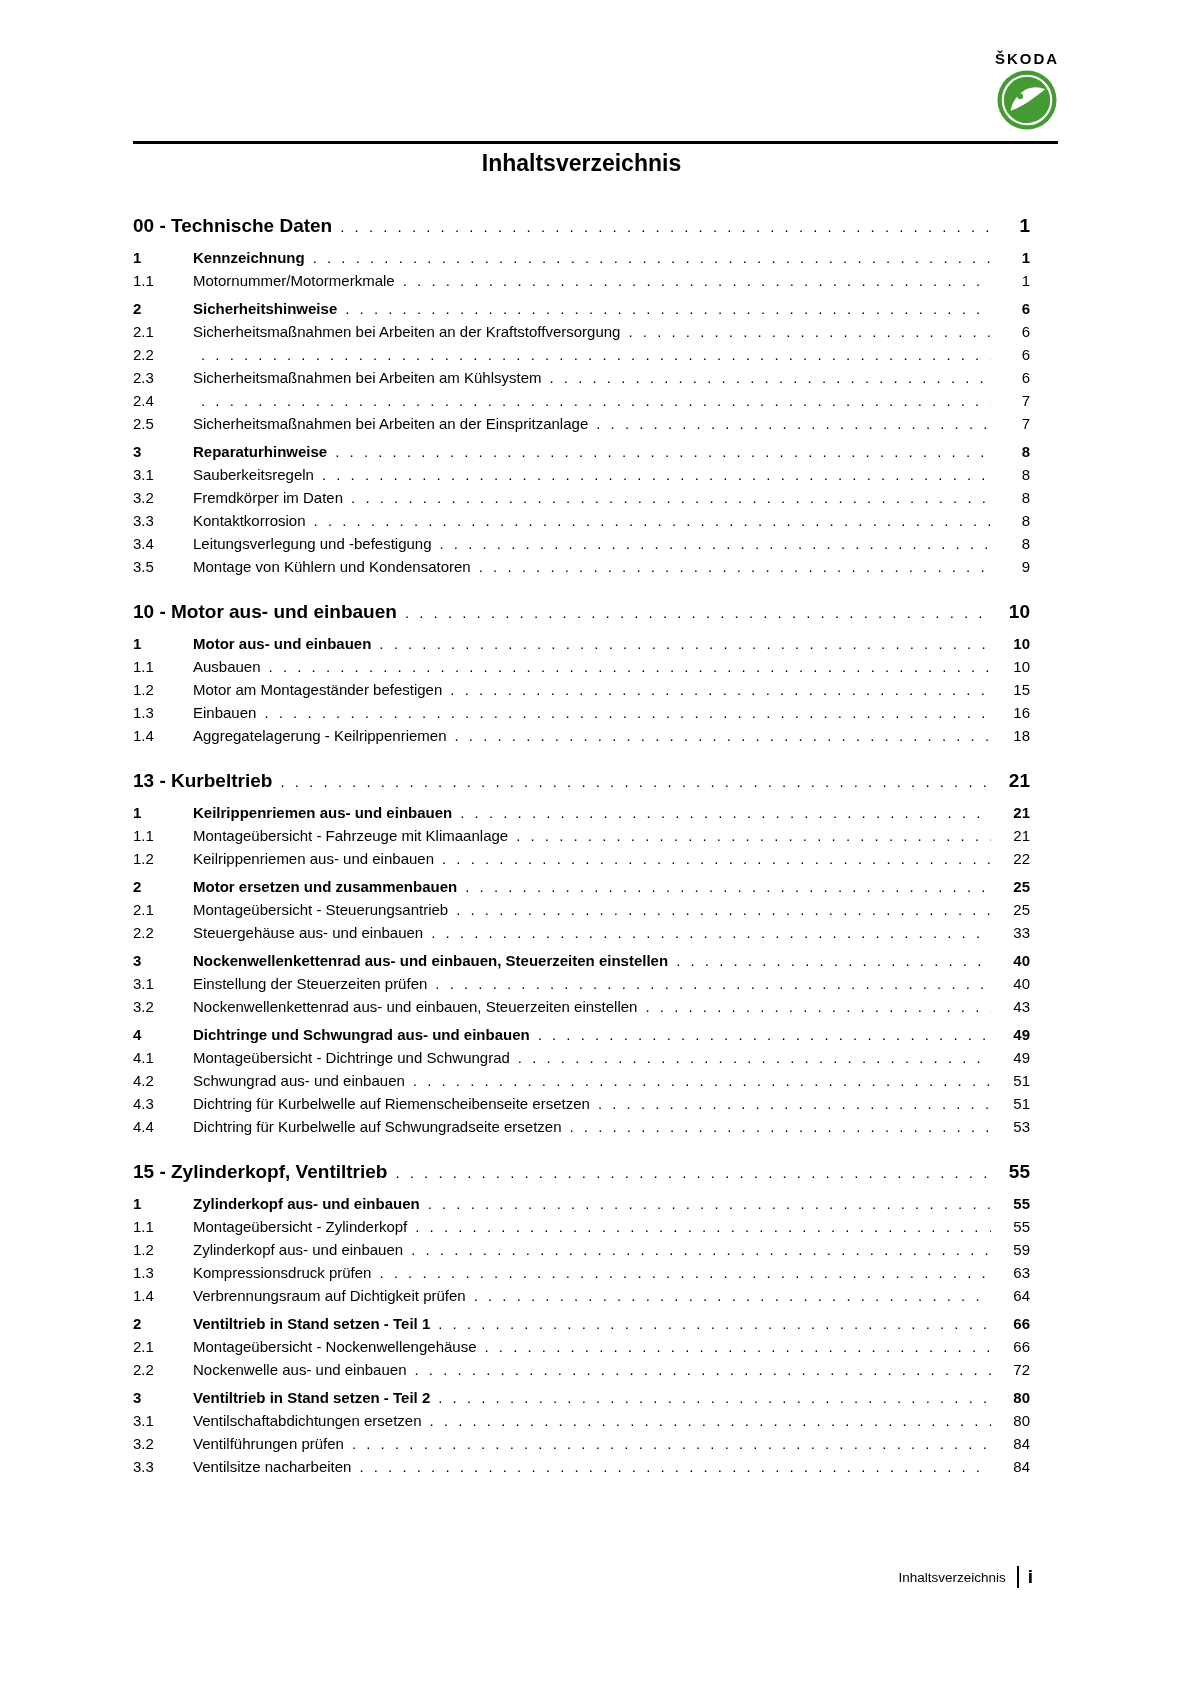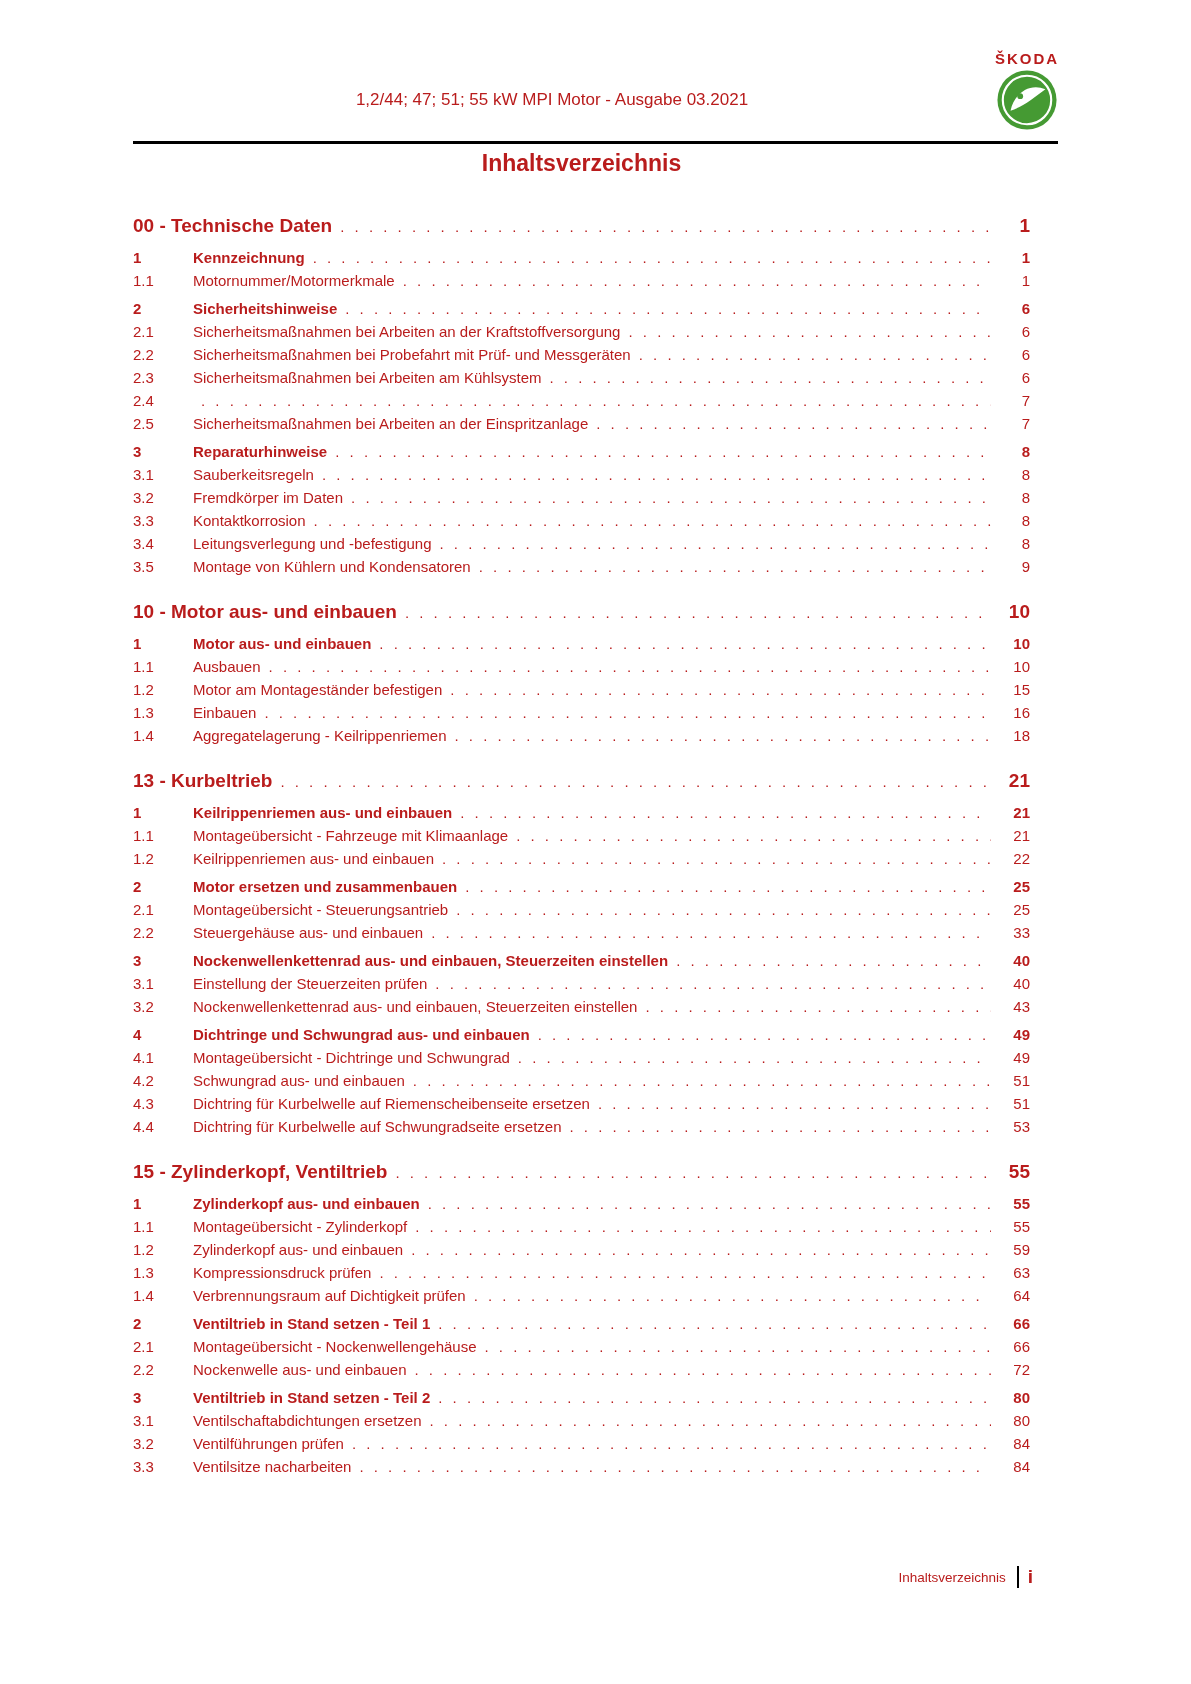--- a/index.html
+++ b/index.html
@@ -1,20 +1,20 @@
 <!DOCTYPE html>
 <html><head>
 <meta charset="utf-8">
 <style>
   html,body { margin:0; padding:0; background:#ffffff; }
   .page {
     position:relative;
     width:1191px; height:1684px;
     background:#ffffff;
-    color:#b91c1c;
+    color:#000000;
     font-family:"Liberation Sans", sans-serif;
     overflow:hidden;
   }
 
   
   .brand-block {
     position:absolute; top:50px; right:122px; width:84px;
     text-align:center;
   }
   .brand-word {
@@ -91,21 +91,20 @@
     <div class="brand-word">ŠKODA</div>
     <svg class="brand-logo" viewBox="0 0 64 64" aria-hidden="true">
       <circle cx="32" cy="32" r="30.5" fill="#459A33"></circle>
       <circle cx="32" cy="32" r="25" fill="none" stroke="#ffffff" stroke-width="2.2"></circle>
       <path d="M15 43 C 19 24 36 14 51 21 L 36 32 C 28 38 21 41 15 43 Z" fill="#ffffff"></path>
       <circle cx="25" cy="28" r="3" fill="#459A33"></circle>
     </svg>
   </div>
 
   <div class="header-text">
-    <div>1,2/44; 47; 51; 55 kW MPI Motor - Ausgabe 03.2021</div>
   </div>
 
   <div class="header-rule"></div>
 
   <h1 class="doc-title">Inhaltsverzeichnis</h1>
 
   <div class="toc" id="toc">
       <div class="chapter-row">
         <span class="ch-label">00 - Technische Daten</span>
         <span class="leader"></span>
@@ -130,21 +129,20 @@
         <span class="pg">6</span>
       </div>
       <div class="entry-row">
         <span class="num">2.1</span>
         <span class="etitle">Sicherheitsmaßnahmen bei Arbeiten an der Kraftstoffversorgung</span>
         <span class="leader"></span>
         <span class="pg">6</span>
       </div>
       <div class="entry-row">
         <span class="num">2.2</span>
-        <span class="etitle">Sicherheitsmaßnahmen bei Probefahrt mit Prüf- und Messgeräten</span>
         <span class="leader"></span>
         <span class="pg">6</span>
       </div>
       <div class="entry-row">
         <span class="num">2.3</span>
         <span class="etitle">Sicherheitsmaßnahmen bei Arbeiten am Kühlsystem</span>
         <span class="leader"></span>
         <span class="pg">6</span>
       </div>
       <div class="entry-row">

